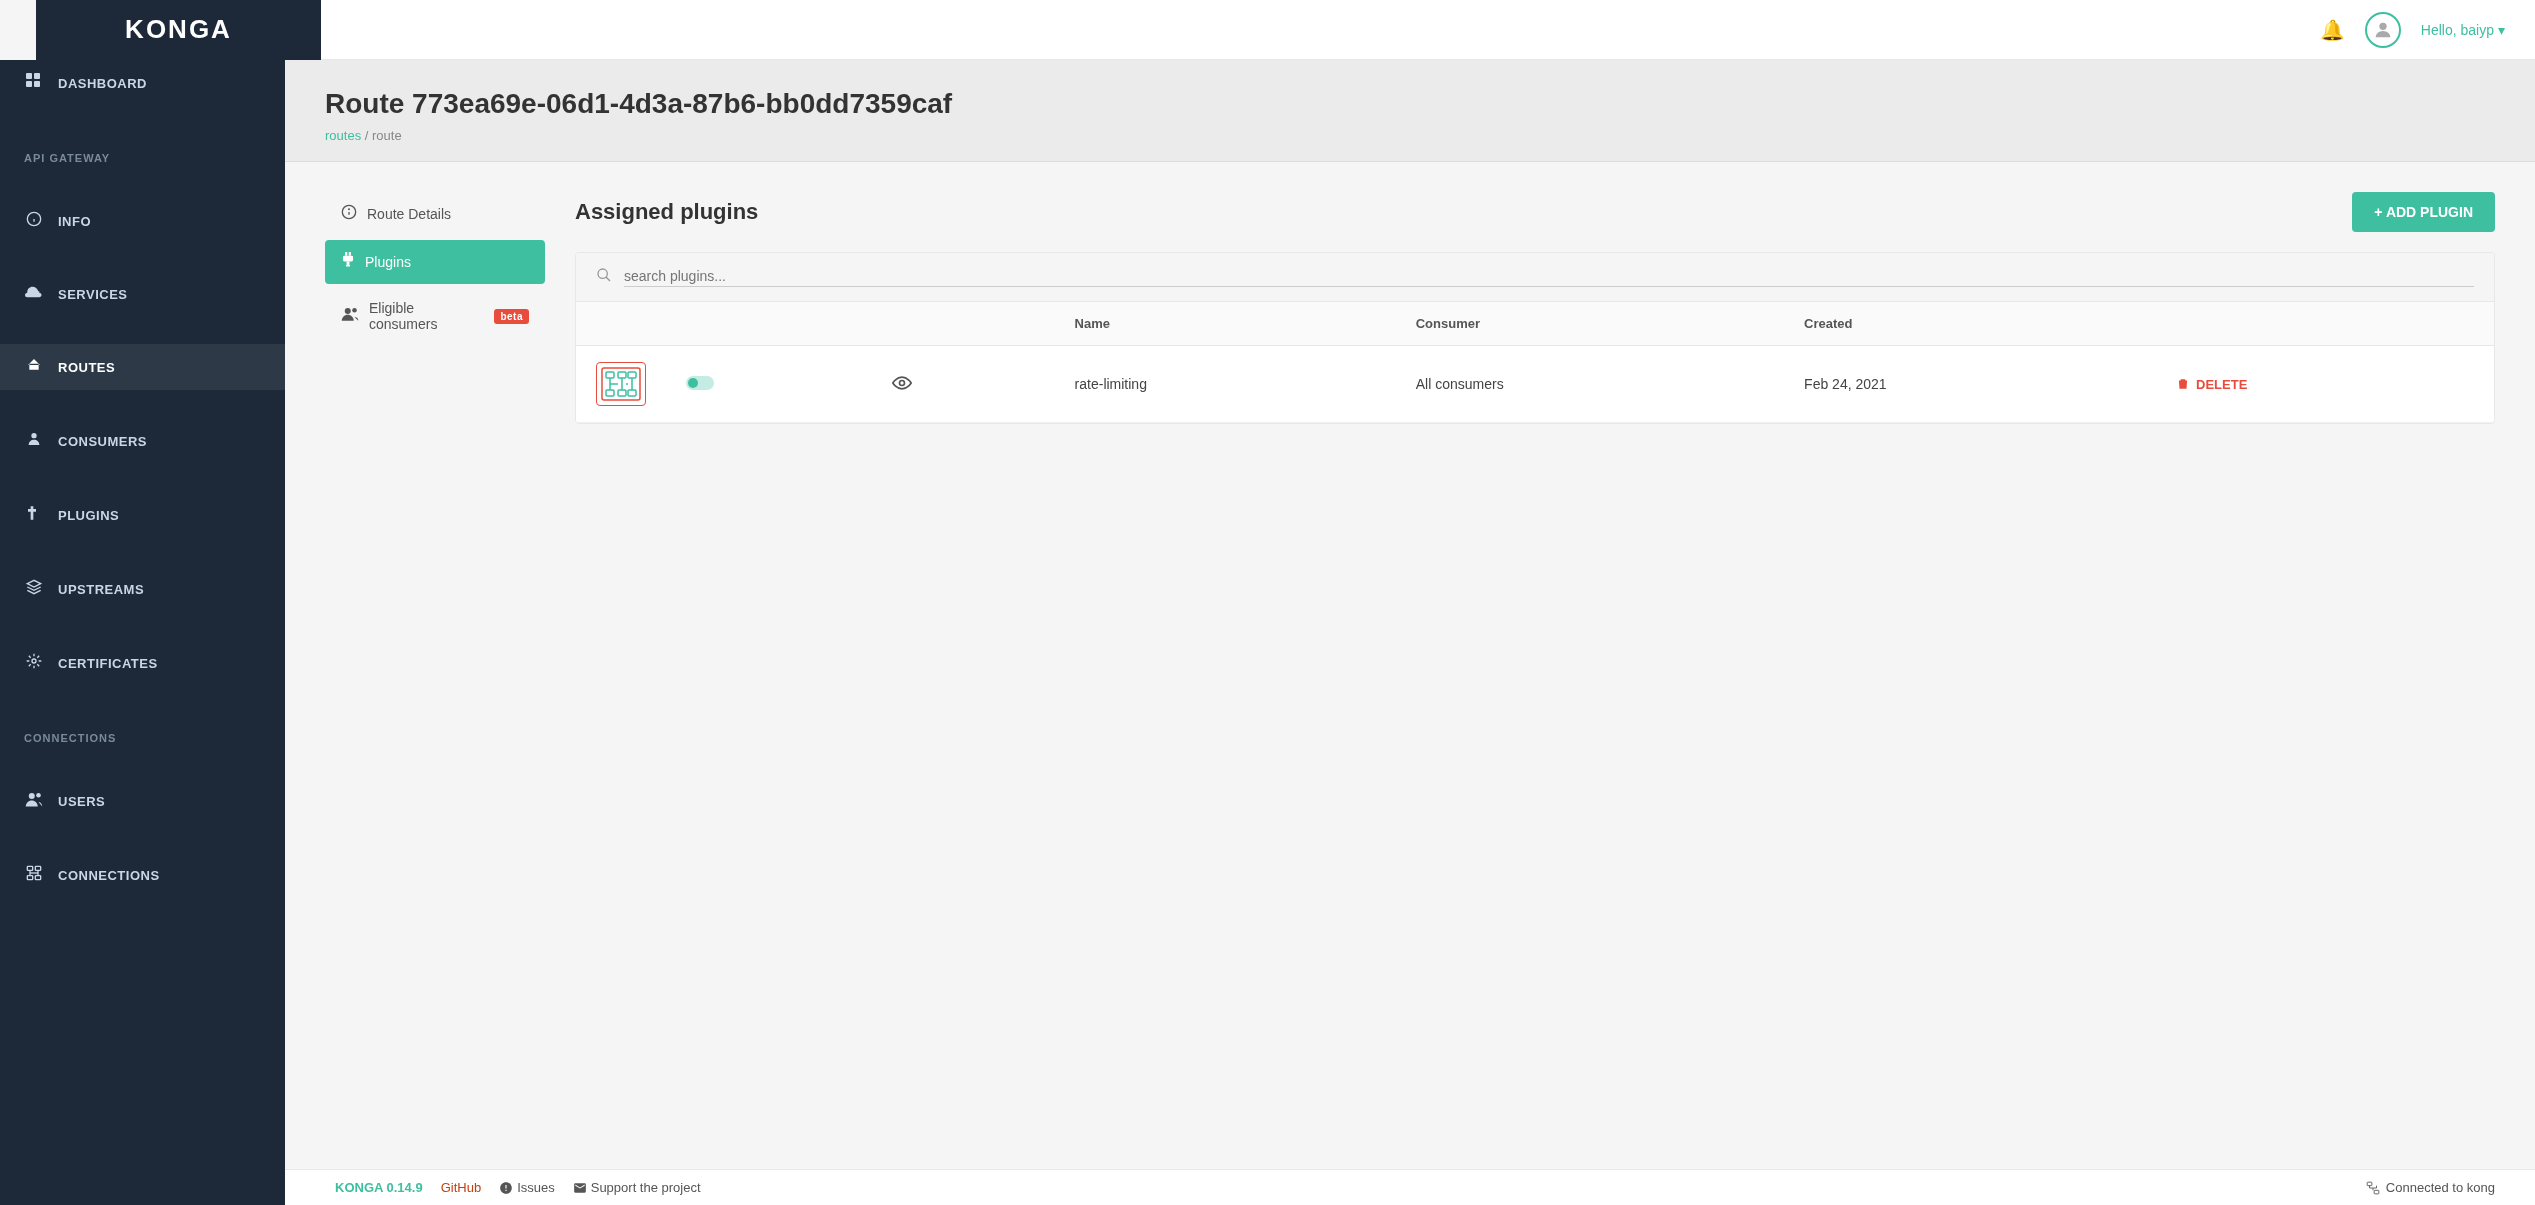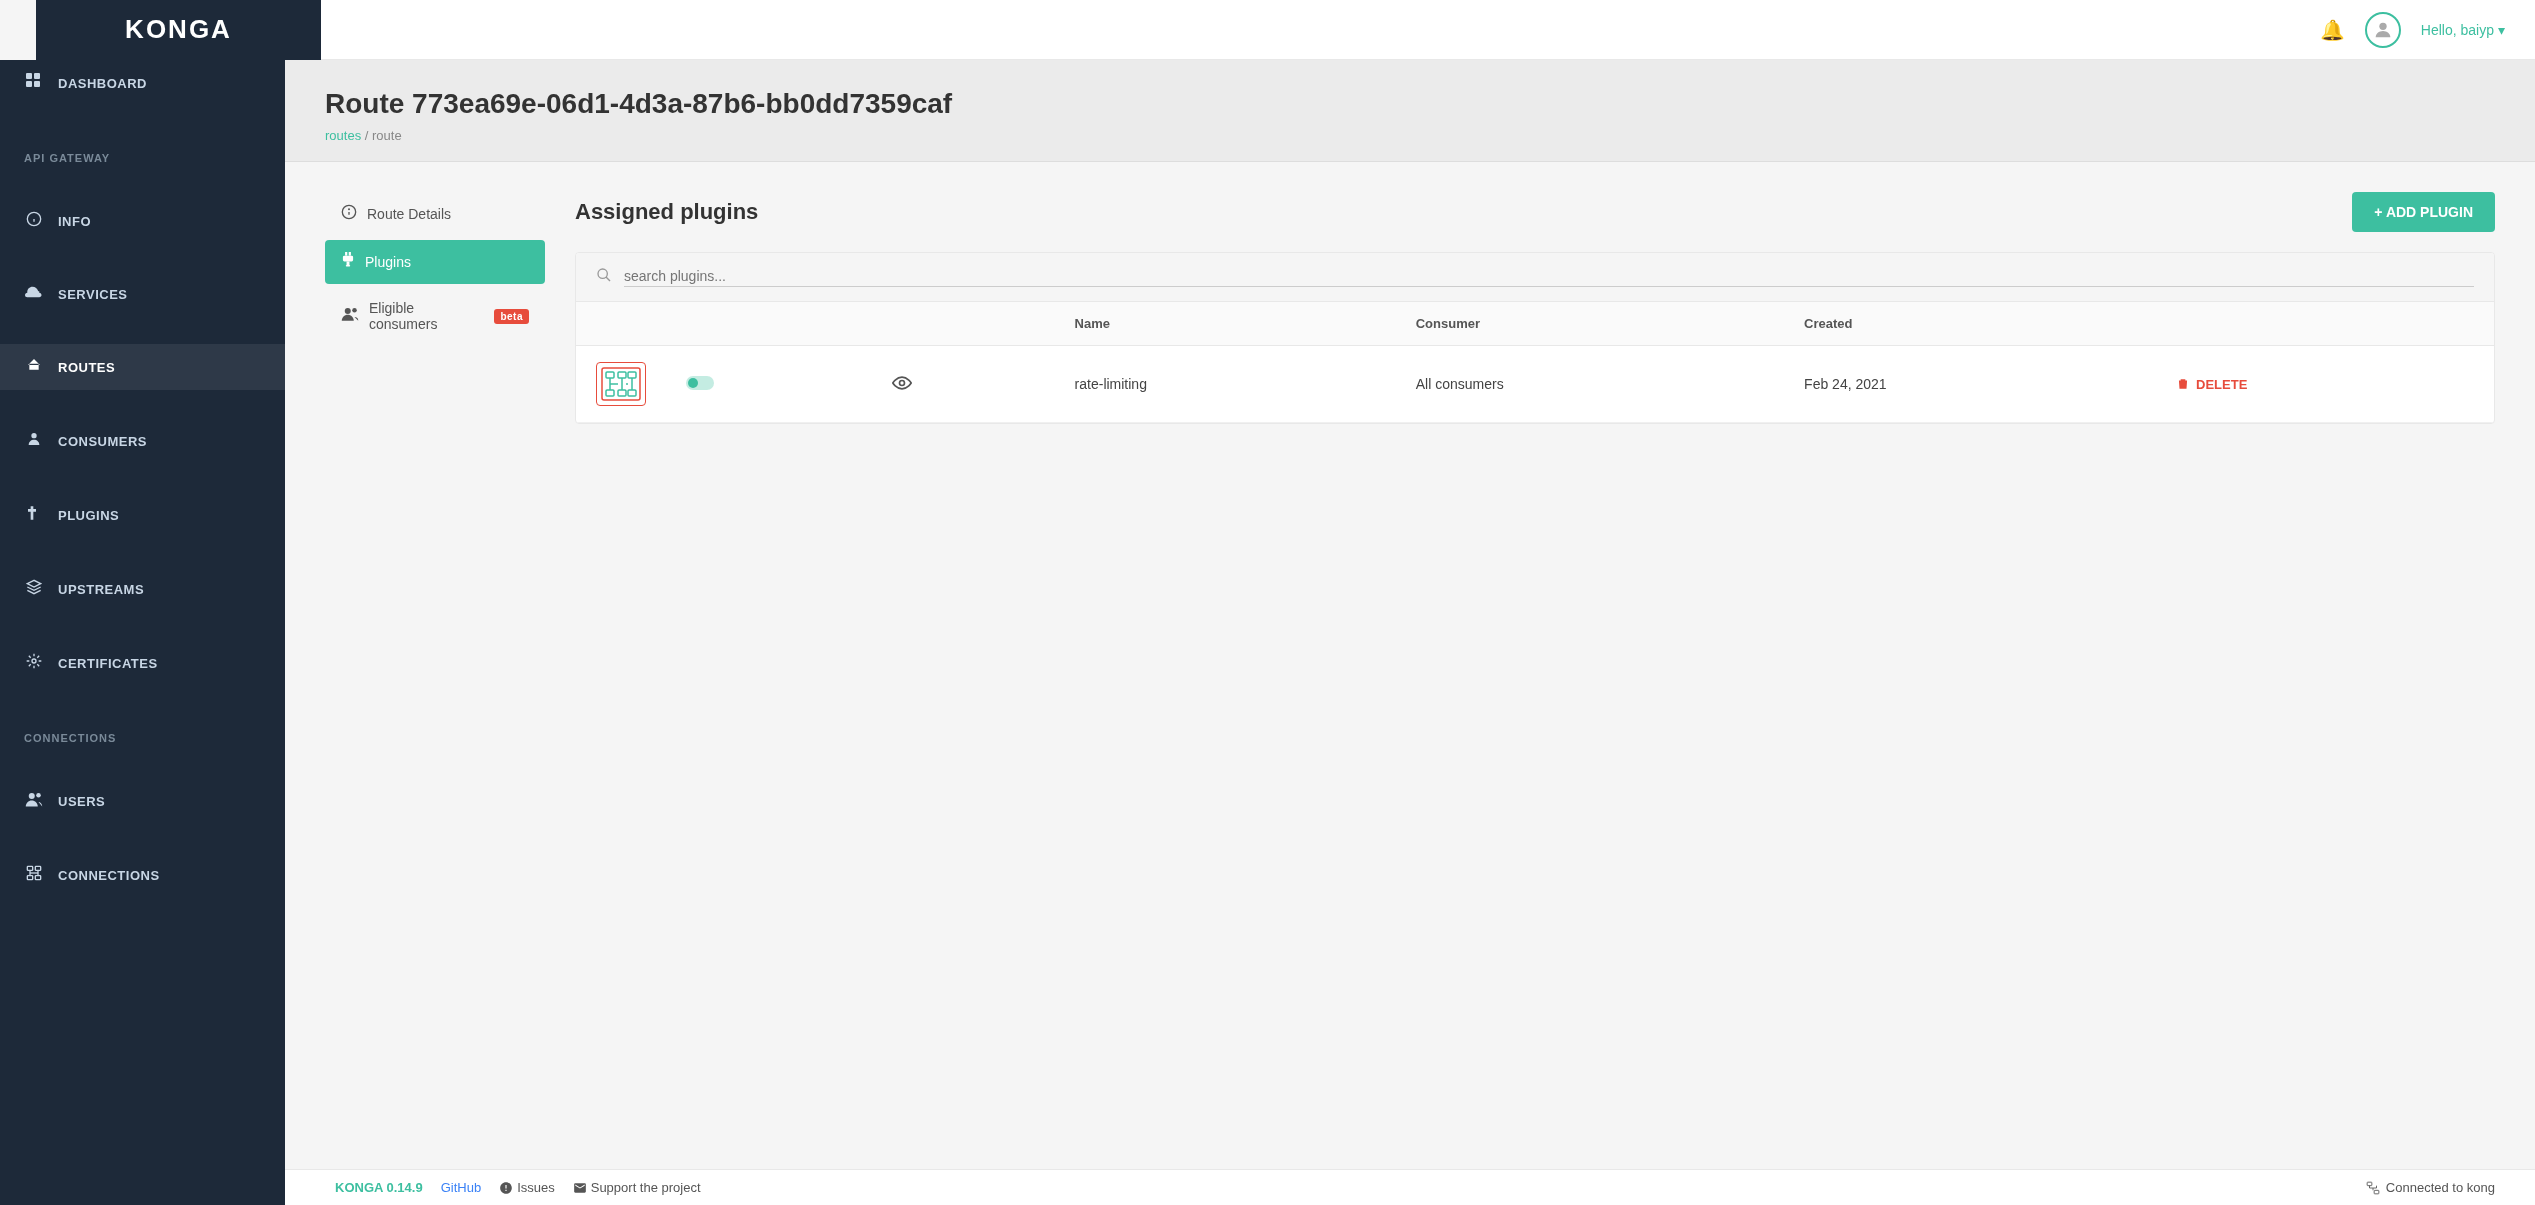--- a/index.html
+++ b/index.html
@@ -283,21 +283,21 @@
       padding: 10px 40px;
       display: flex;
       align-items: center;
       justify-content: space-between;
       font-size: 13px;
       color: #555;
       flex-shrink: 0;
     }
     .footer-left { display: flex; align-items: center; gap: 18px; padding-left: 10px; }
     .footer-version { color: #3dbfa0; font-weight: 600; }
-    .footer-link { color: #3b82f6; text-decoration: none; cursor: pointer; }
+    .footer-link { color: #c2410c; text-decoration: none; cursor: pointer; }
     .footer-right { color: #555; display: flex; align-items: center; gap: 6px; }
     .footer-issues { display: flex; align-items: center; gap: 4px; }
     .footer-support { display: flex; align-items: center; gap: 4px; }
   </style>
 </head>
 <body>
 
 <div class="topbar">
   <div class="topbar-left">
     <span class="logo-text">KONGA</span>

